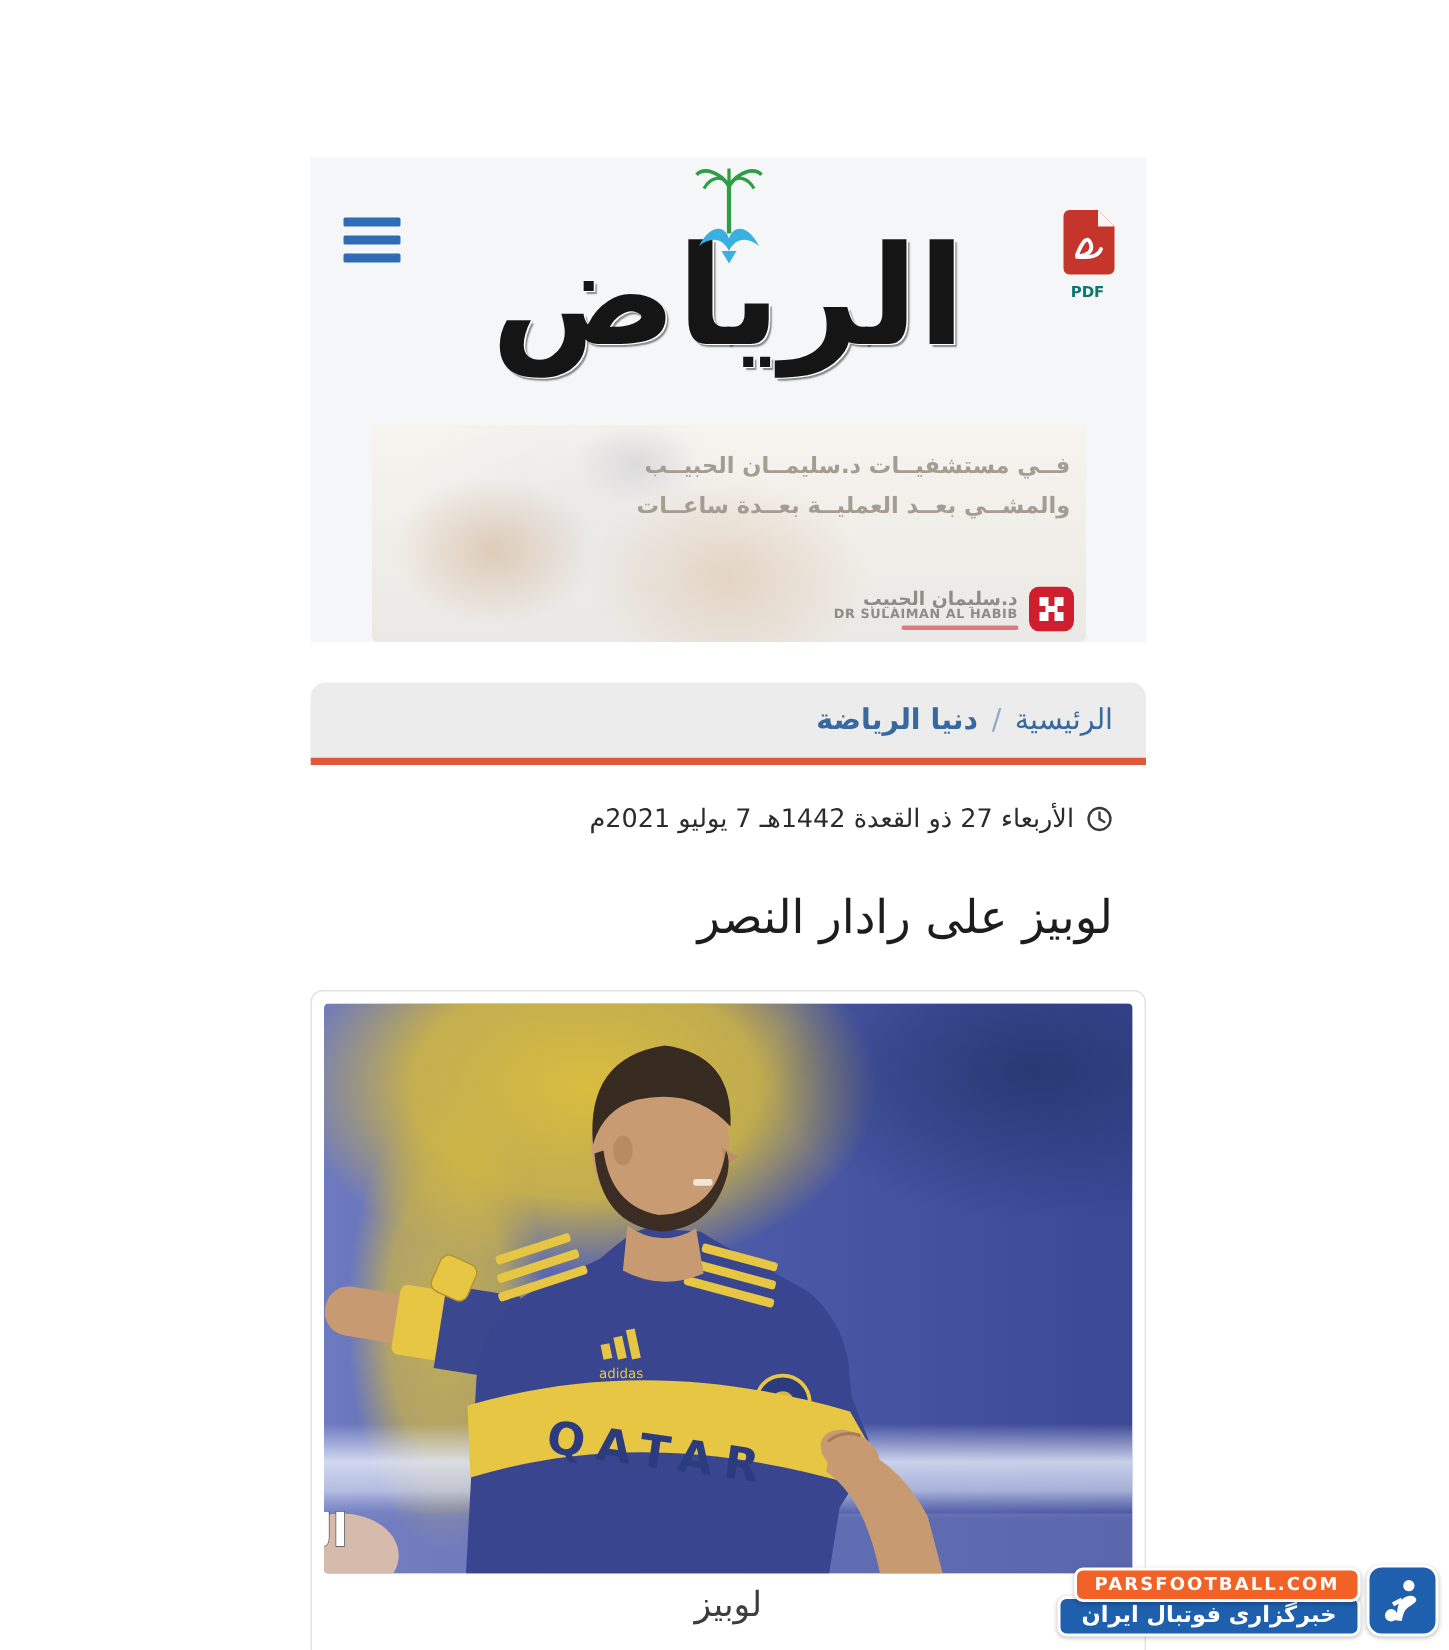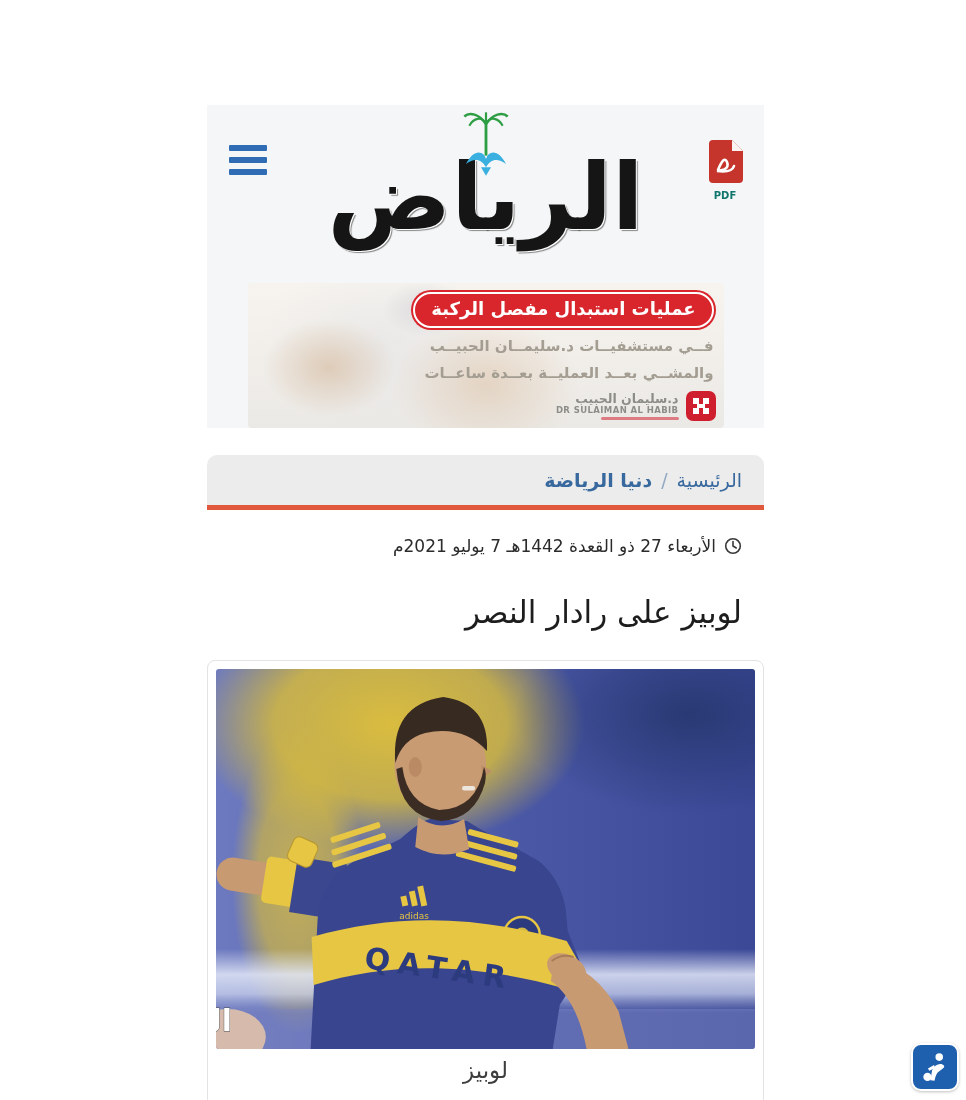--- a/index.html
+++ b/index.html
@@ -108,21 +108,20 @@
         <svg width="40" height="47" viewBox="0 0 40 47">
           <path d="M4 6 a4 4 0 0 1 4 -4 H27 L38 13 V41 a4 4 0 0 1 -4 4 H8 a4 4 0 0 1 -4 -4 Z" fill="#c5352b"></path>
           <path d="M27 2 L38 13 H27 Z" fill="#fbf4f2"></path>
           <path d="M13 32 q6 -15 9 -8 q3 8 -10 9 q15 2 17 -5" stroke="#ffffff" stroke-width="2.6" fill="none" stroke-linecap="round"></path>
         </svg>
         <div class="pdf-label">PDF</div>
       </div>
 
       <div class="ad">
         <div class="ad-content">
-          <span class="ad-pill">عمليات استبدال مفصل الركبة</span>
           <div class="ad-line">فــي مستشفيــات د.سليمــان الحبيــب</div>
           <div class="ad-line">والمشــي بعــد العمليــة بعــدة ساعــات</div>
         </div>
         <div class="ad-brand">
           <svg width="30" height="30" viewBox="0 0 30 30">
             <rect width="30" height="30" rx="7" fill="#cf1f2e"></rect>
             <path fill="#fff" d="M7 7 h6 v6 h4 V7 h6 v6 h-4 v4 h4 v6 h-6 v-6 h-4 v6 H7 v-6 h4 v-4 H7 Z"></path>
           </svg>
           <div class="brand-txt">
             <div class="brand-ar">د.سليمان الحبيب</div>
@@ -230,20 +229,24 @@
         <ellipse cx="352" cy="300" rx="21" ry="14" fill="#c89a72" transform="rotate(28 352 300)"></ellipse>
         <path d="M337 292 q10 -8 22 -4" stroke="#a87c57" stroke-width="2" fill="none"></path>
 
         <text x="16" y="362" font-size="30" font-weight="bold" fill="#ffffff" stroke="#4a4a4a" stroke-width="0.9" paint-order="stroke" direction="rtl">الرياض</text>
       </svg>
       <div class="caption">لوبيز</div>
     </div>
   </div>
 
   <div class="pf">
+    <div class="pf-bars">
+      <div class="pf-site">PARSFOOTBALL.COM</div>
+      <div class="pf-agency">خبرگزاری فوتبال ایران</div>
+    </div>
     <div class="pf-badge">
       <svg width="32" height="32" viewBox="0 0 34 34">
         <g fill="#ffffff">
           <circle cx="21.5" cy="6.5" r="4"></circle>
           <path d="M12 31 C14 24.5 12.5 20.5 16.5 16.5 C19.5 13.5 24.5 12.5 26.5 15.5 C27.8 17.6 24.5 19.5 21.5 21.5 C18.5 23.5 17.5 26.5 16.5 31.5 Z"></path>
           <path d="M16 15 L9.5 18.5 L11 21 L17 18 Z"></path>
           <circle cx="9" cy="27.5" r="4.4"></circle>
         </g>
       </svg>
     </div>

